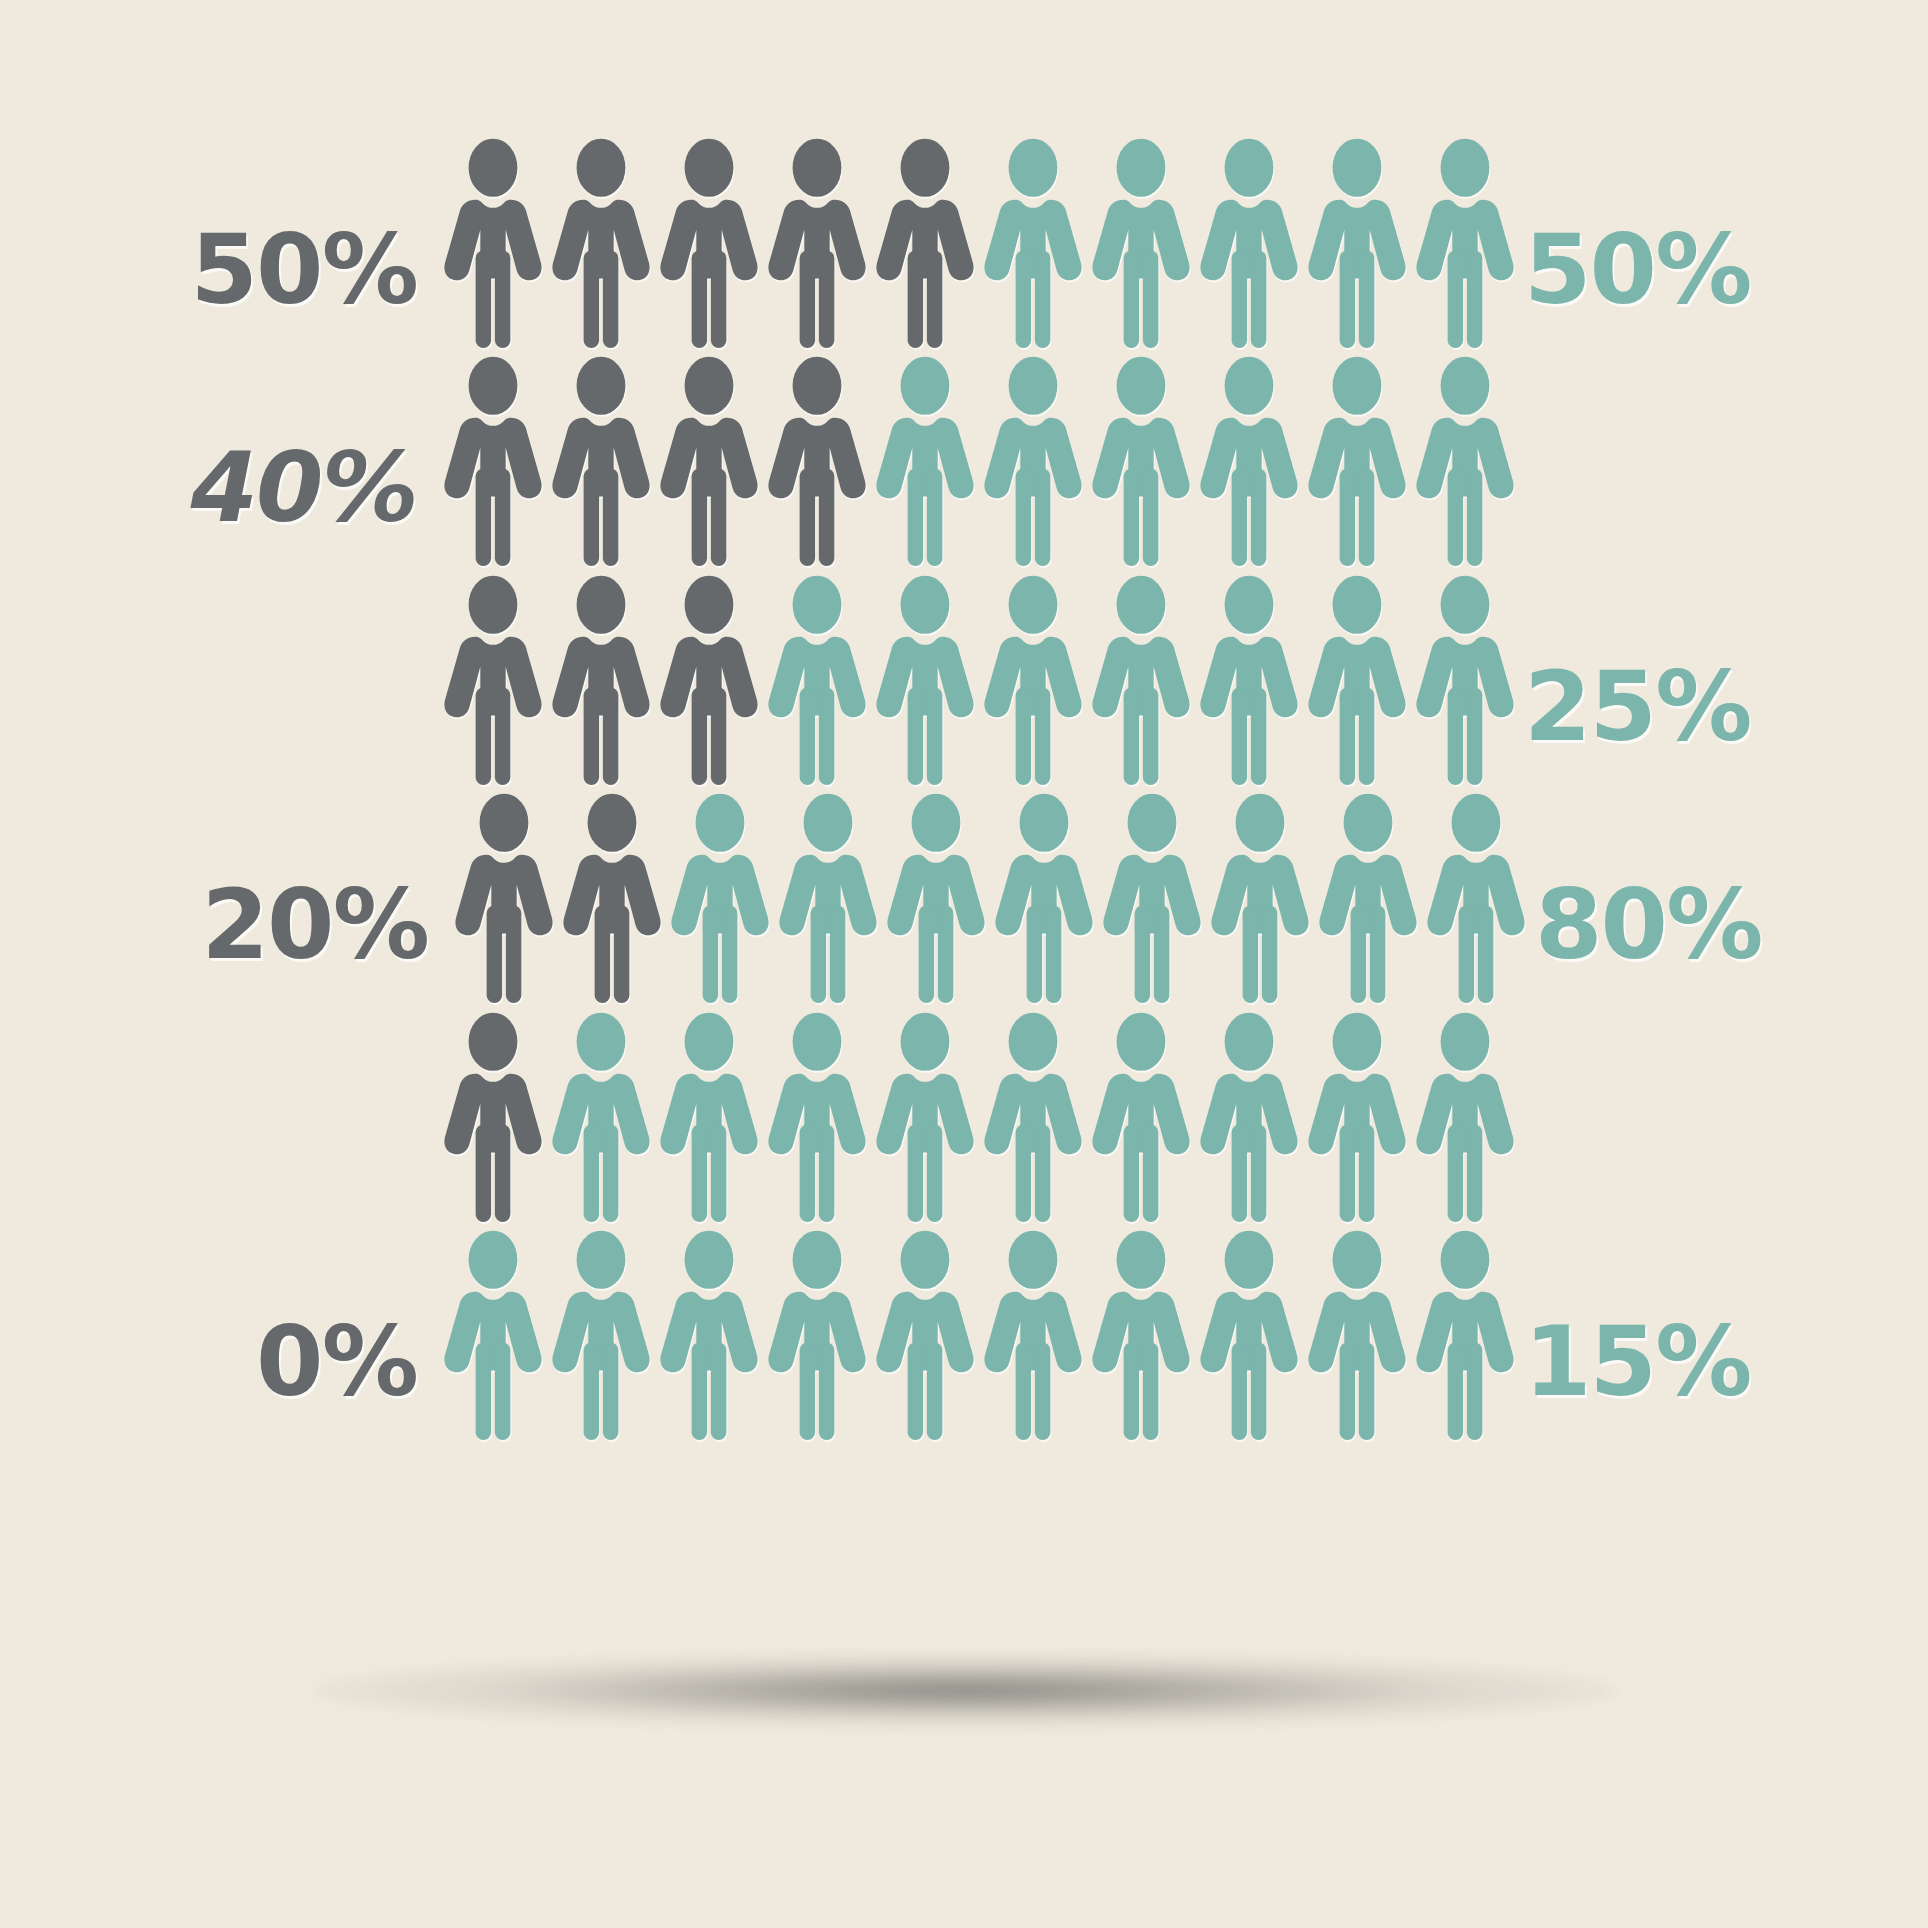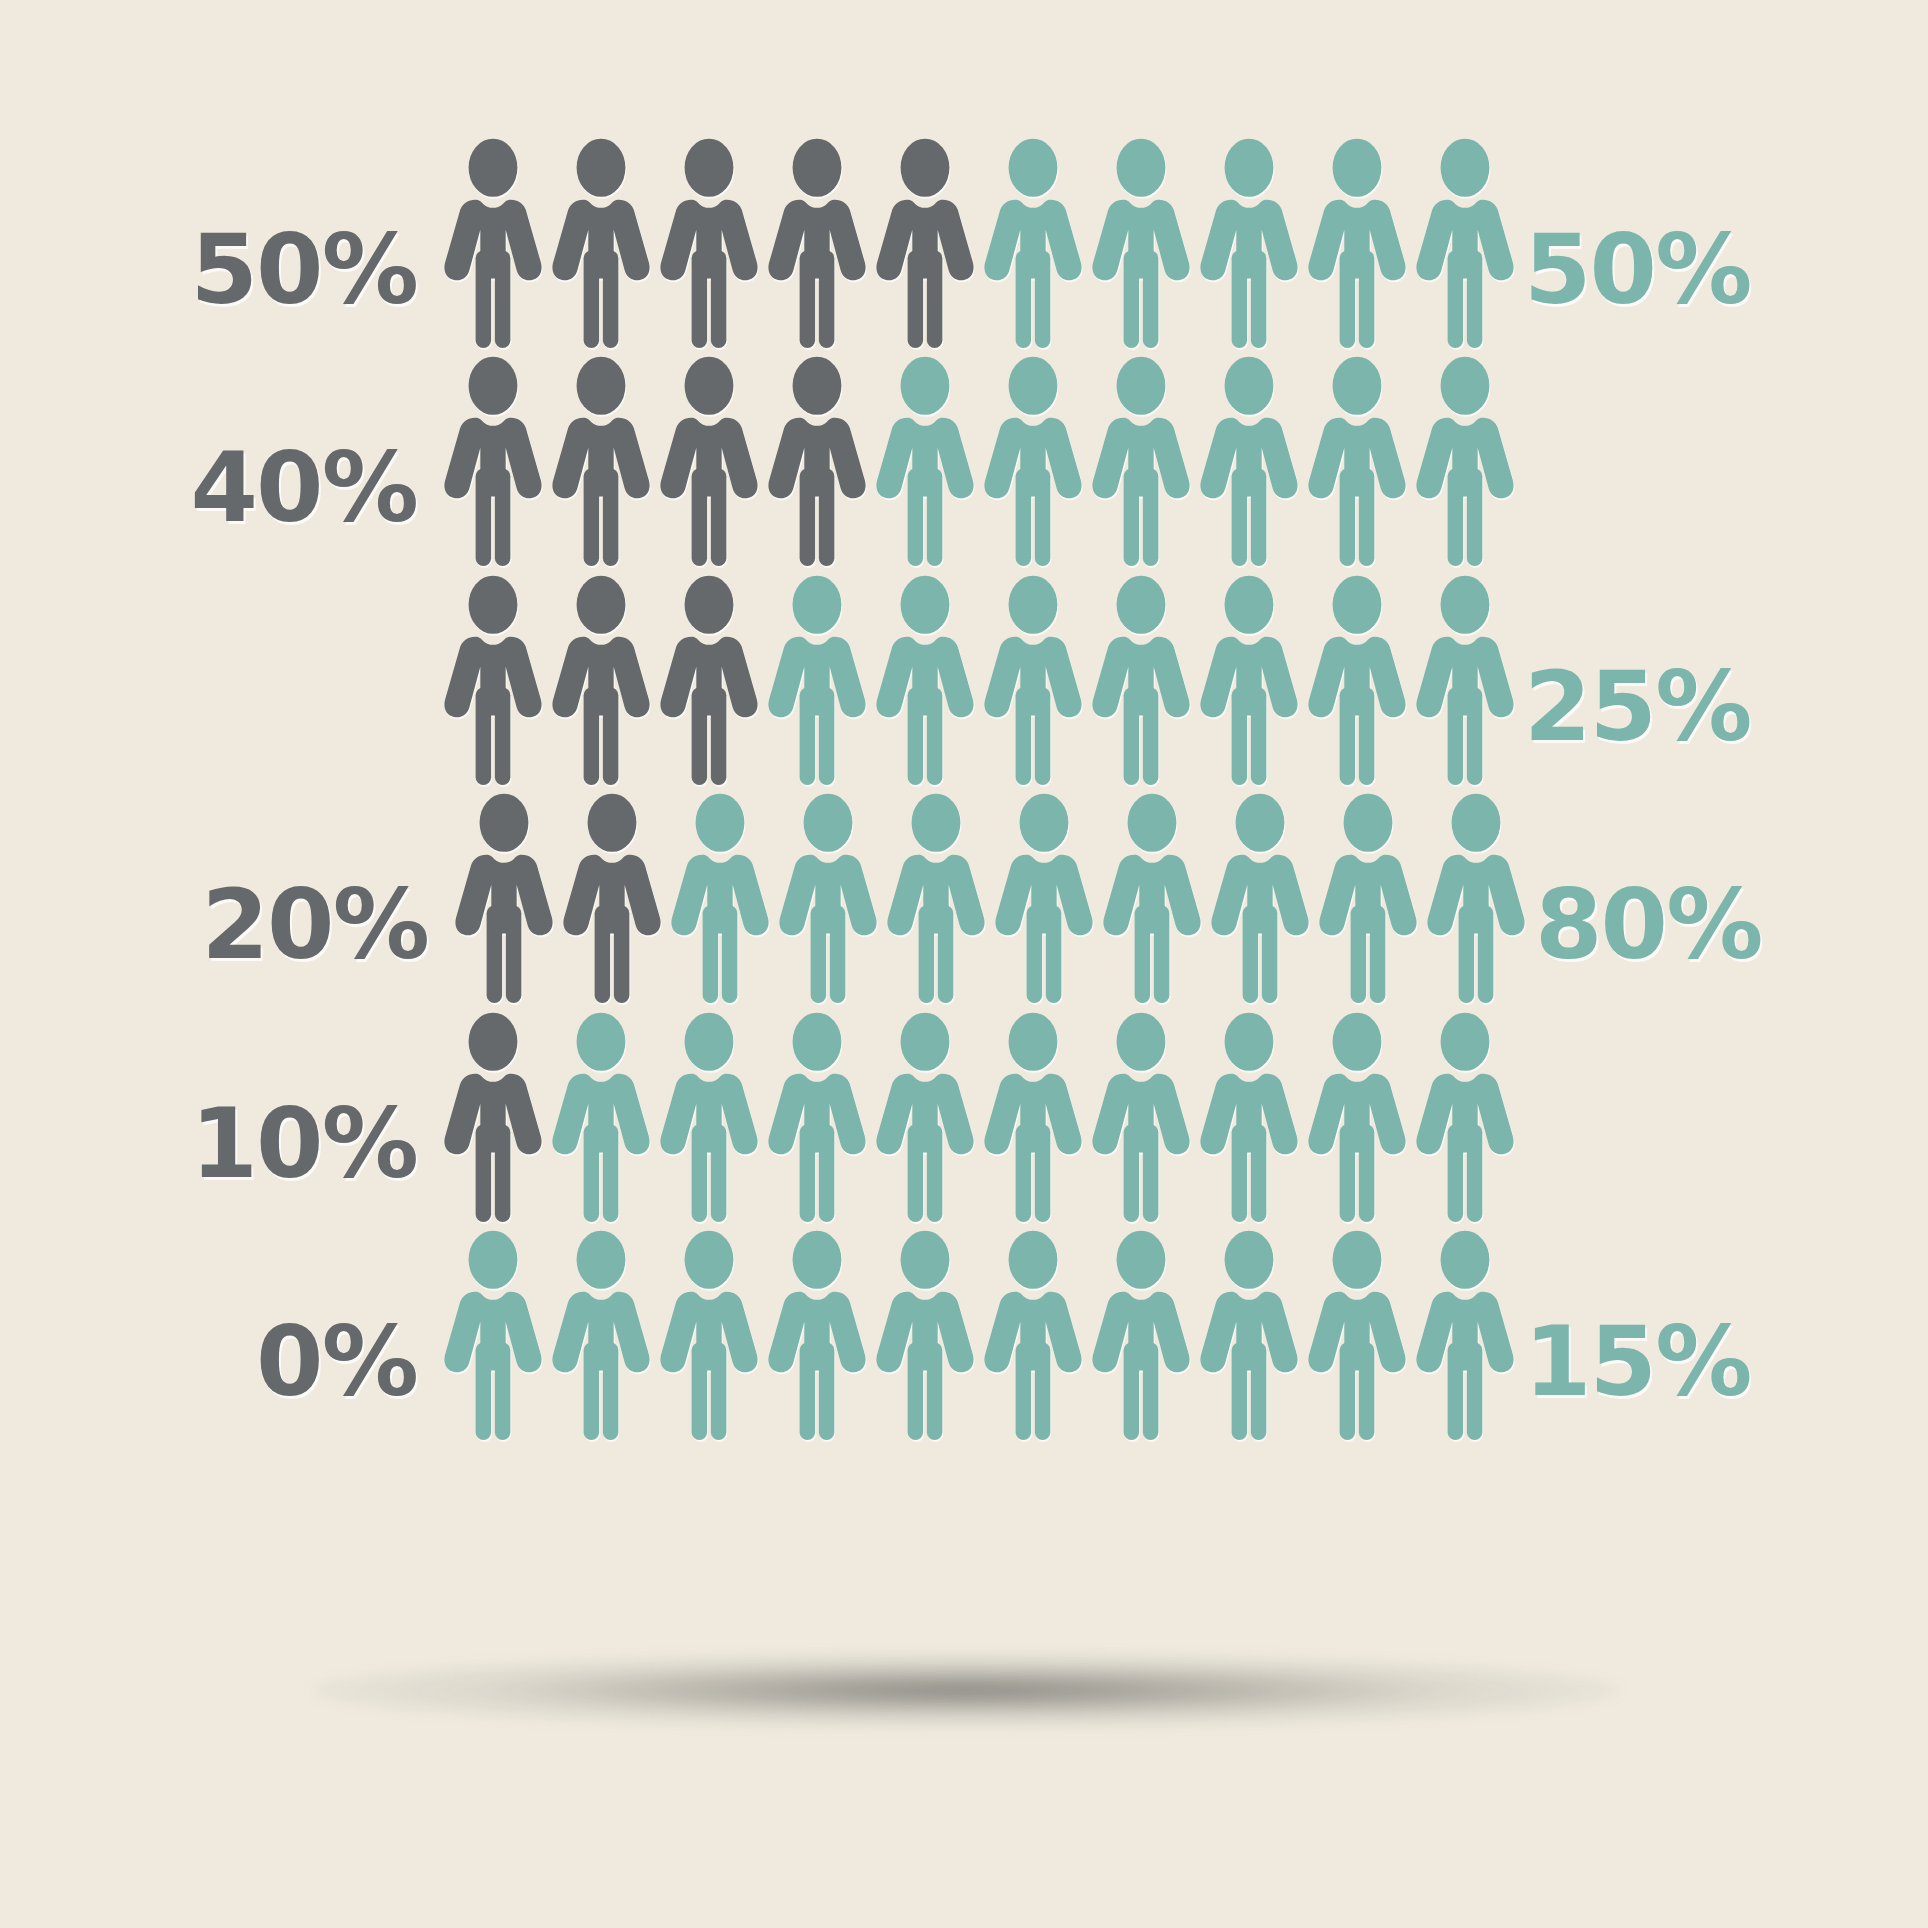--- a/index.html
+++ b/index.html
@@ -210,21 +210,21 @@
                 <path d="M 38.5 72 C 31 72 25 76 22.5 83 L 6.5 139 C 4 148 8 156 16 157.5 C 24 159 30.5 154.5 32.5 146.5 L 44 104 L 44 156 L 71 156 L 71 104 L 82.5 146.5 C 84.5 154.5 91 159 99 157.5 C 107 156 111 148 108.5 139 L 92.5 83 C 90 76 84 72 76.5 72 C 72 72 70.5 74 68 76.5 C 62 82 53 82 47 76.5 C 44.5 74 43 72 38.5 72 Z"></path>
                 <rect x="39" y="126" width="16.5" height="104" rx="8.25"></rect>
                 <rect x="59.5" y="126" width="16.5" height="104" rx="8.25"></rect>
               </g>
             </svg>
           </div>
         </div>
         <div class="row-label right" style="color: rgb(123, 181, 172);">50%</div>
       </div>
       <div class="chart-row" style="top: 350px;">
-        <div class="row-label left" style="color: rgb(101, 105, 107);">40%</div>
+        <div class="row-label left" style="color: rgb(101, 105, 107); font-style: italic;">40%</div>
         <div class="figures">
           <div class="person">
             <svg viewBox="0 0 115 232" width="108" height="218">
               <g fill="#65696b">
                 <ellipse cx="57.5" cy="38" rx="26" ry="31"></ellipse>
                 <path d="M 38.5 72 C 31 72 25 76 22.5 83 L 6.5 139 C 4 148 8 156 16 157.5 C 24 159 30.5 154.5 32.5 146.5 L 44 104 L 44 156 L 71 156 L 71 104 L 82.5 146.5 C 84.5 154.5 91 159 99 157.5 C 107 156 111 148 108.5 139 L 92.5 83 C 90 76 84 72 76.5 72 C 72 72 70.5 74 68 76.5 C 62 82 53 82 47 76.5 C 44.5 74 43 72 38.5 72 Z"></path>
                 <rect x="39" y="126" width="16.5" height="104" rx="8.25"></rect>
                 <rect x="59.5" y="126" width="16.5" height="104" rx="8.25"></rect>
               </g>
             </svg>
@@ -526,21 +526,20 @@
                 <path d="M 38.5 72 C 31 72 25 76 22.5 83 L 6.5 139 C 4 148 8 156 16 157.5 C 24 159 30.5 154.5 32.5 146.5 L 44 104 L 44 156 L 71 156 L 71 104 L 82.5 146.5 C 84.5 154.5 91 159 99 157.5 C 107 156 111 148 108.5 139 L 92.5 83 C 90 76 84 72 76.5 72 C 72 72 70.5 74 68 76.5 C 62 82 53 82 47 76.5 C 44.5 74 43 72 38.5 72 Z"></path>
                 <rect x="39" y="126" width="16.5" height="104" rx="8.25"></rect>
                 <rect x="59.5" y="126" width="16.5" height="104" rx="8.25"></rect>
               </g>
             </svg>
           </div>
         </div>
         <div class="row-label right" style="color: rgb(123, 181, 172); text-align: center;">80%</div>
       </div>
       <div class="chart-row" style="top: 1006px;">
-        <div class="row-label left" style="color: rgb(101, 105, 107);">10%</div>
         <div class="figures">
           <div class="person">
             <svg viewBox="0 0 115 232" width="108" height="218">
               <g fill="#65696b">
                 <ellipse cx="57.5" cy="38" rx="26" ry="31"></ellipse>
                 <path d="M 38.5 72 C 31 72 25 76 22.5 83 L 6.5 139 C 4 148 8 156 16 157.5 C 24 159 30.5 154.5 32.5 146.5 L 44 104 L 44 156 L 71 156 L 71 104 L 82.5 146.5 C 84.5 154.5 91 159 99 157.5 C 107 156 111 148 108.5 139 L 92.5 83 C 90 76 84 72 76.5 72 C 72 72 70.5 74 68 76.5 C 62 82 53 82 47 76.5 C 44.5 74 43 72 38.5 72 Z"></path>
                 <rect x="39" y="126" width="16.5" height="104" rx="8.25"></rect>
                 <rect x="59.5" y="126" width="16.5" height="104" rx="8.25"></rect>
               </g>
             </svg>

